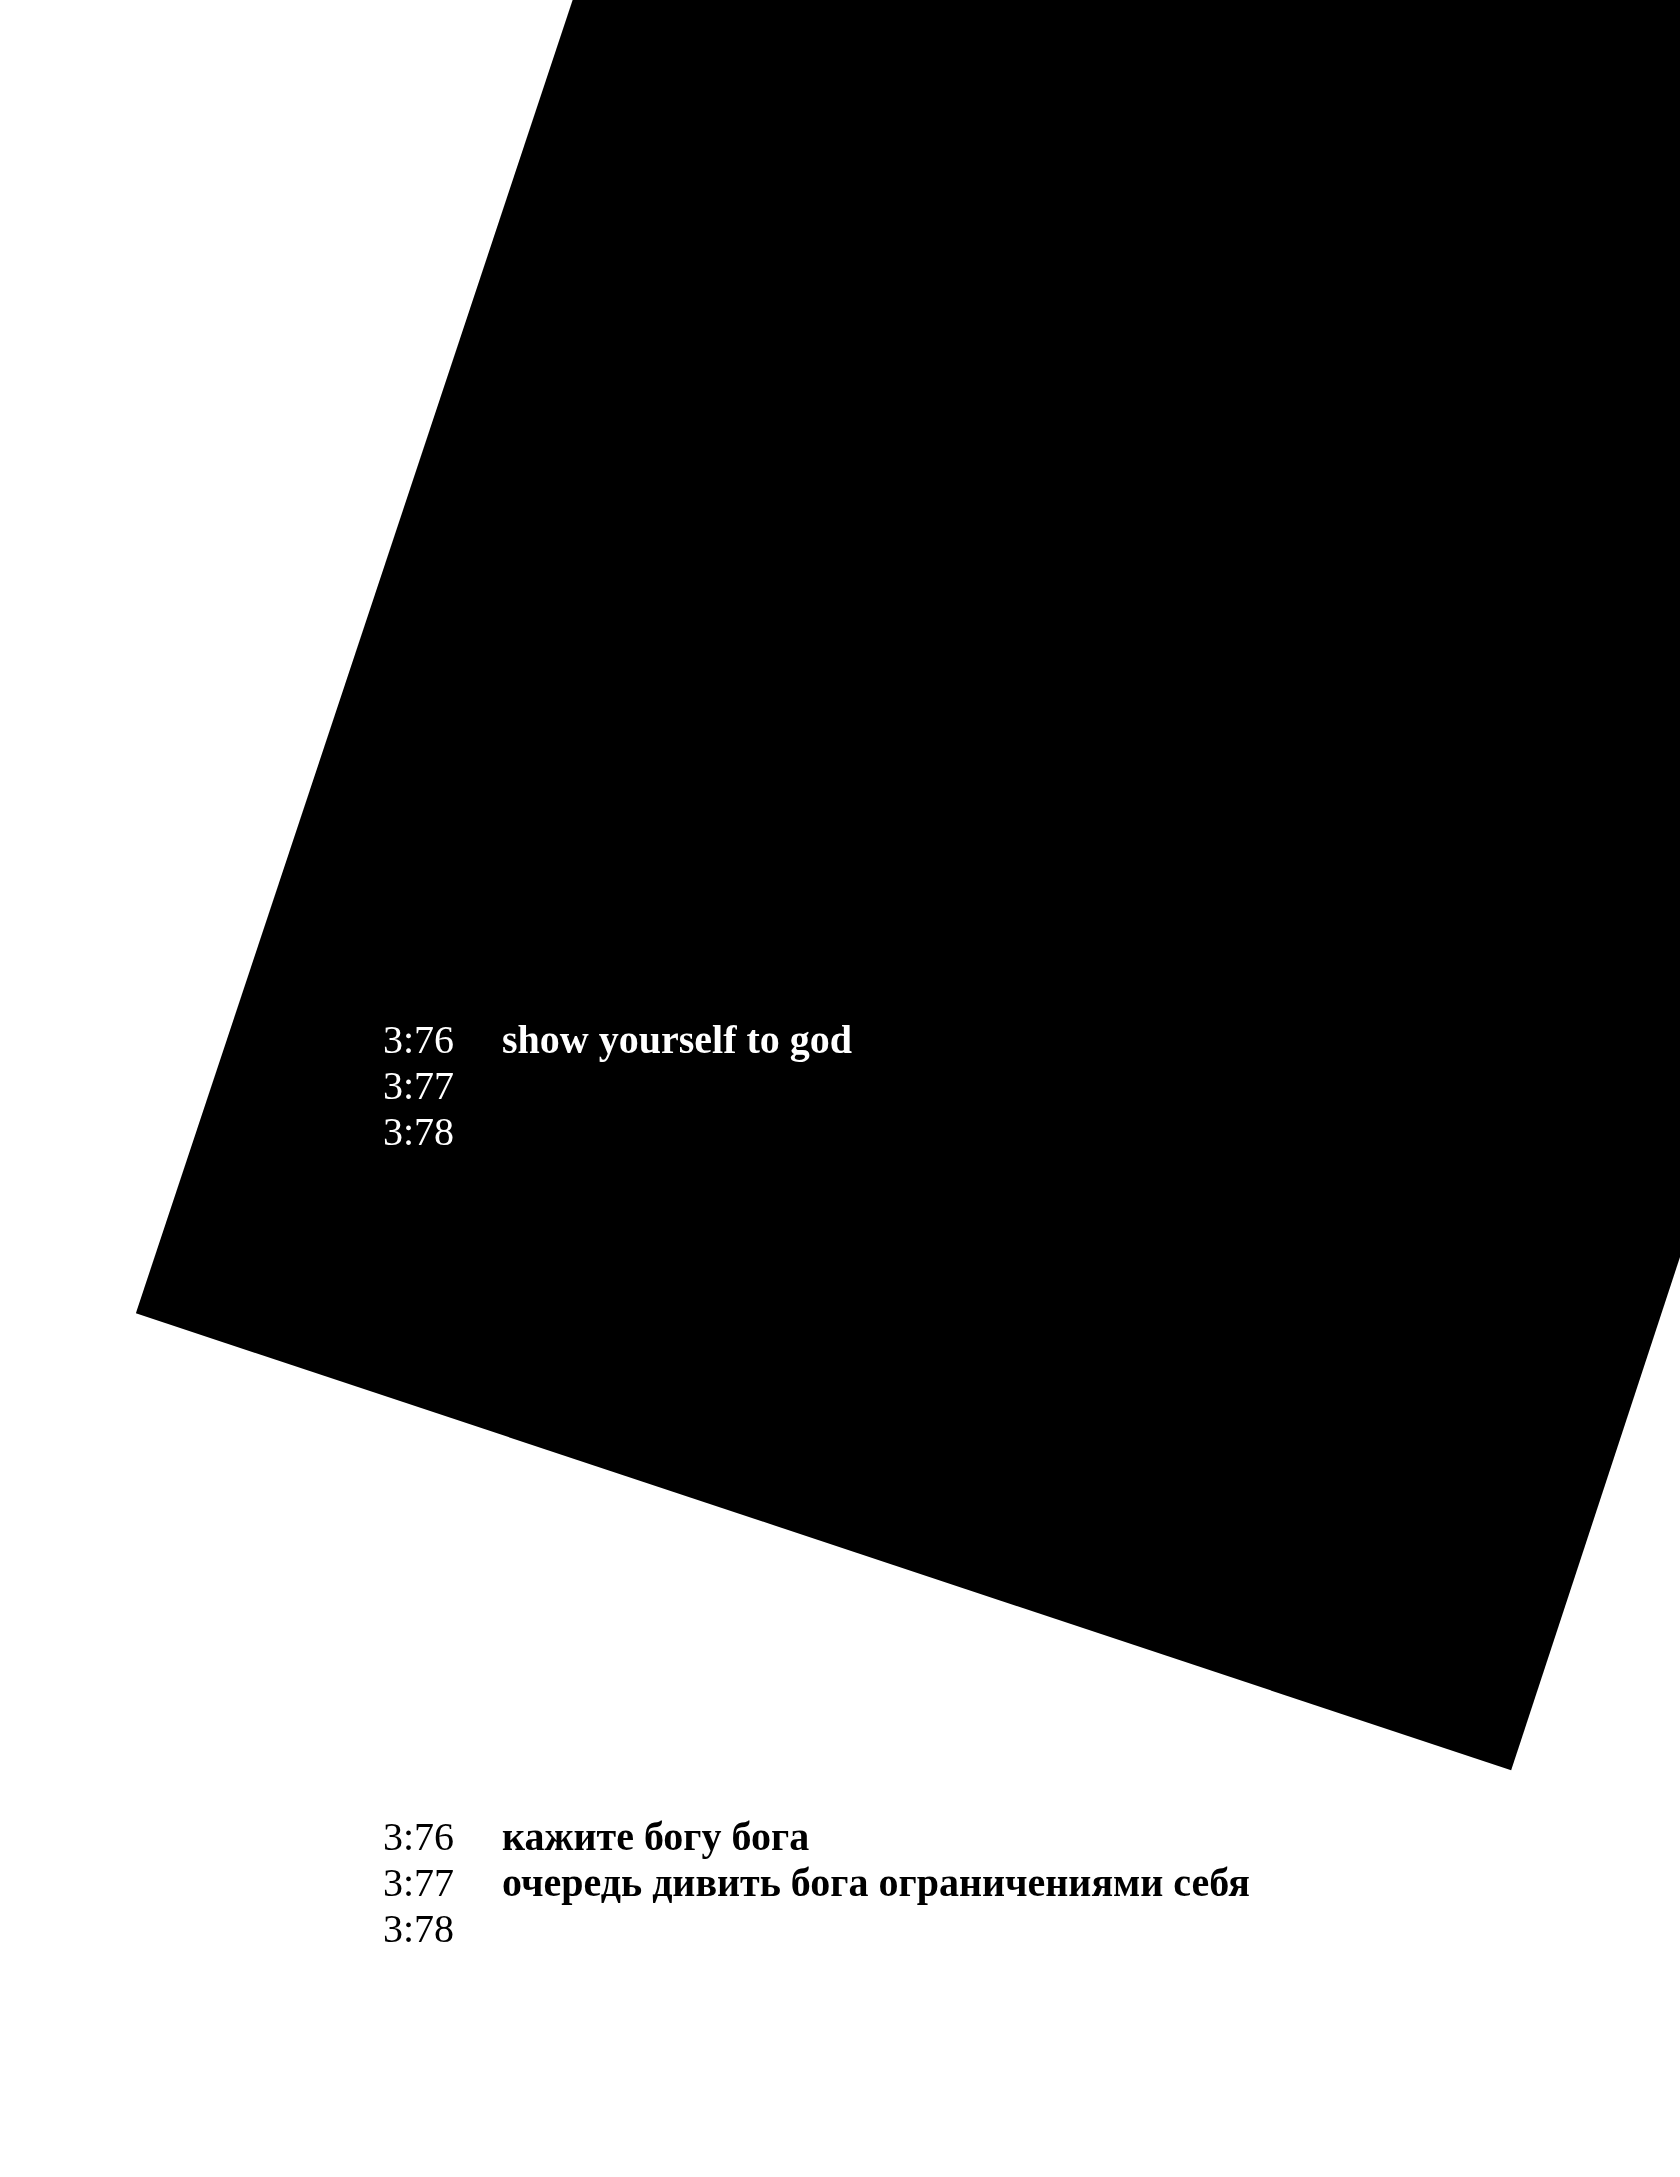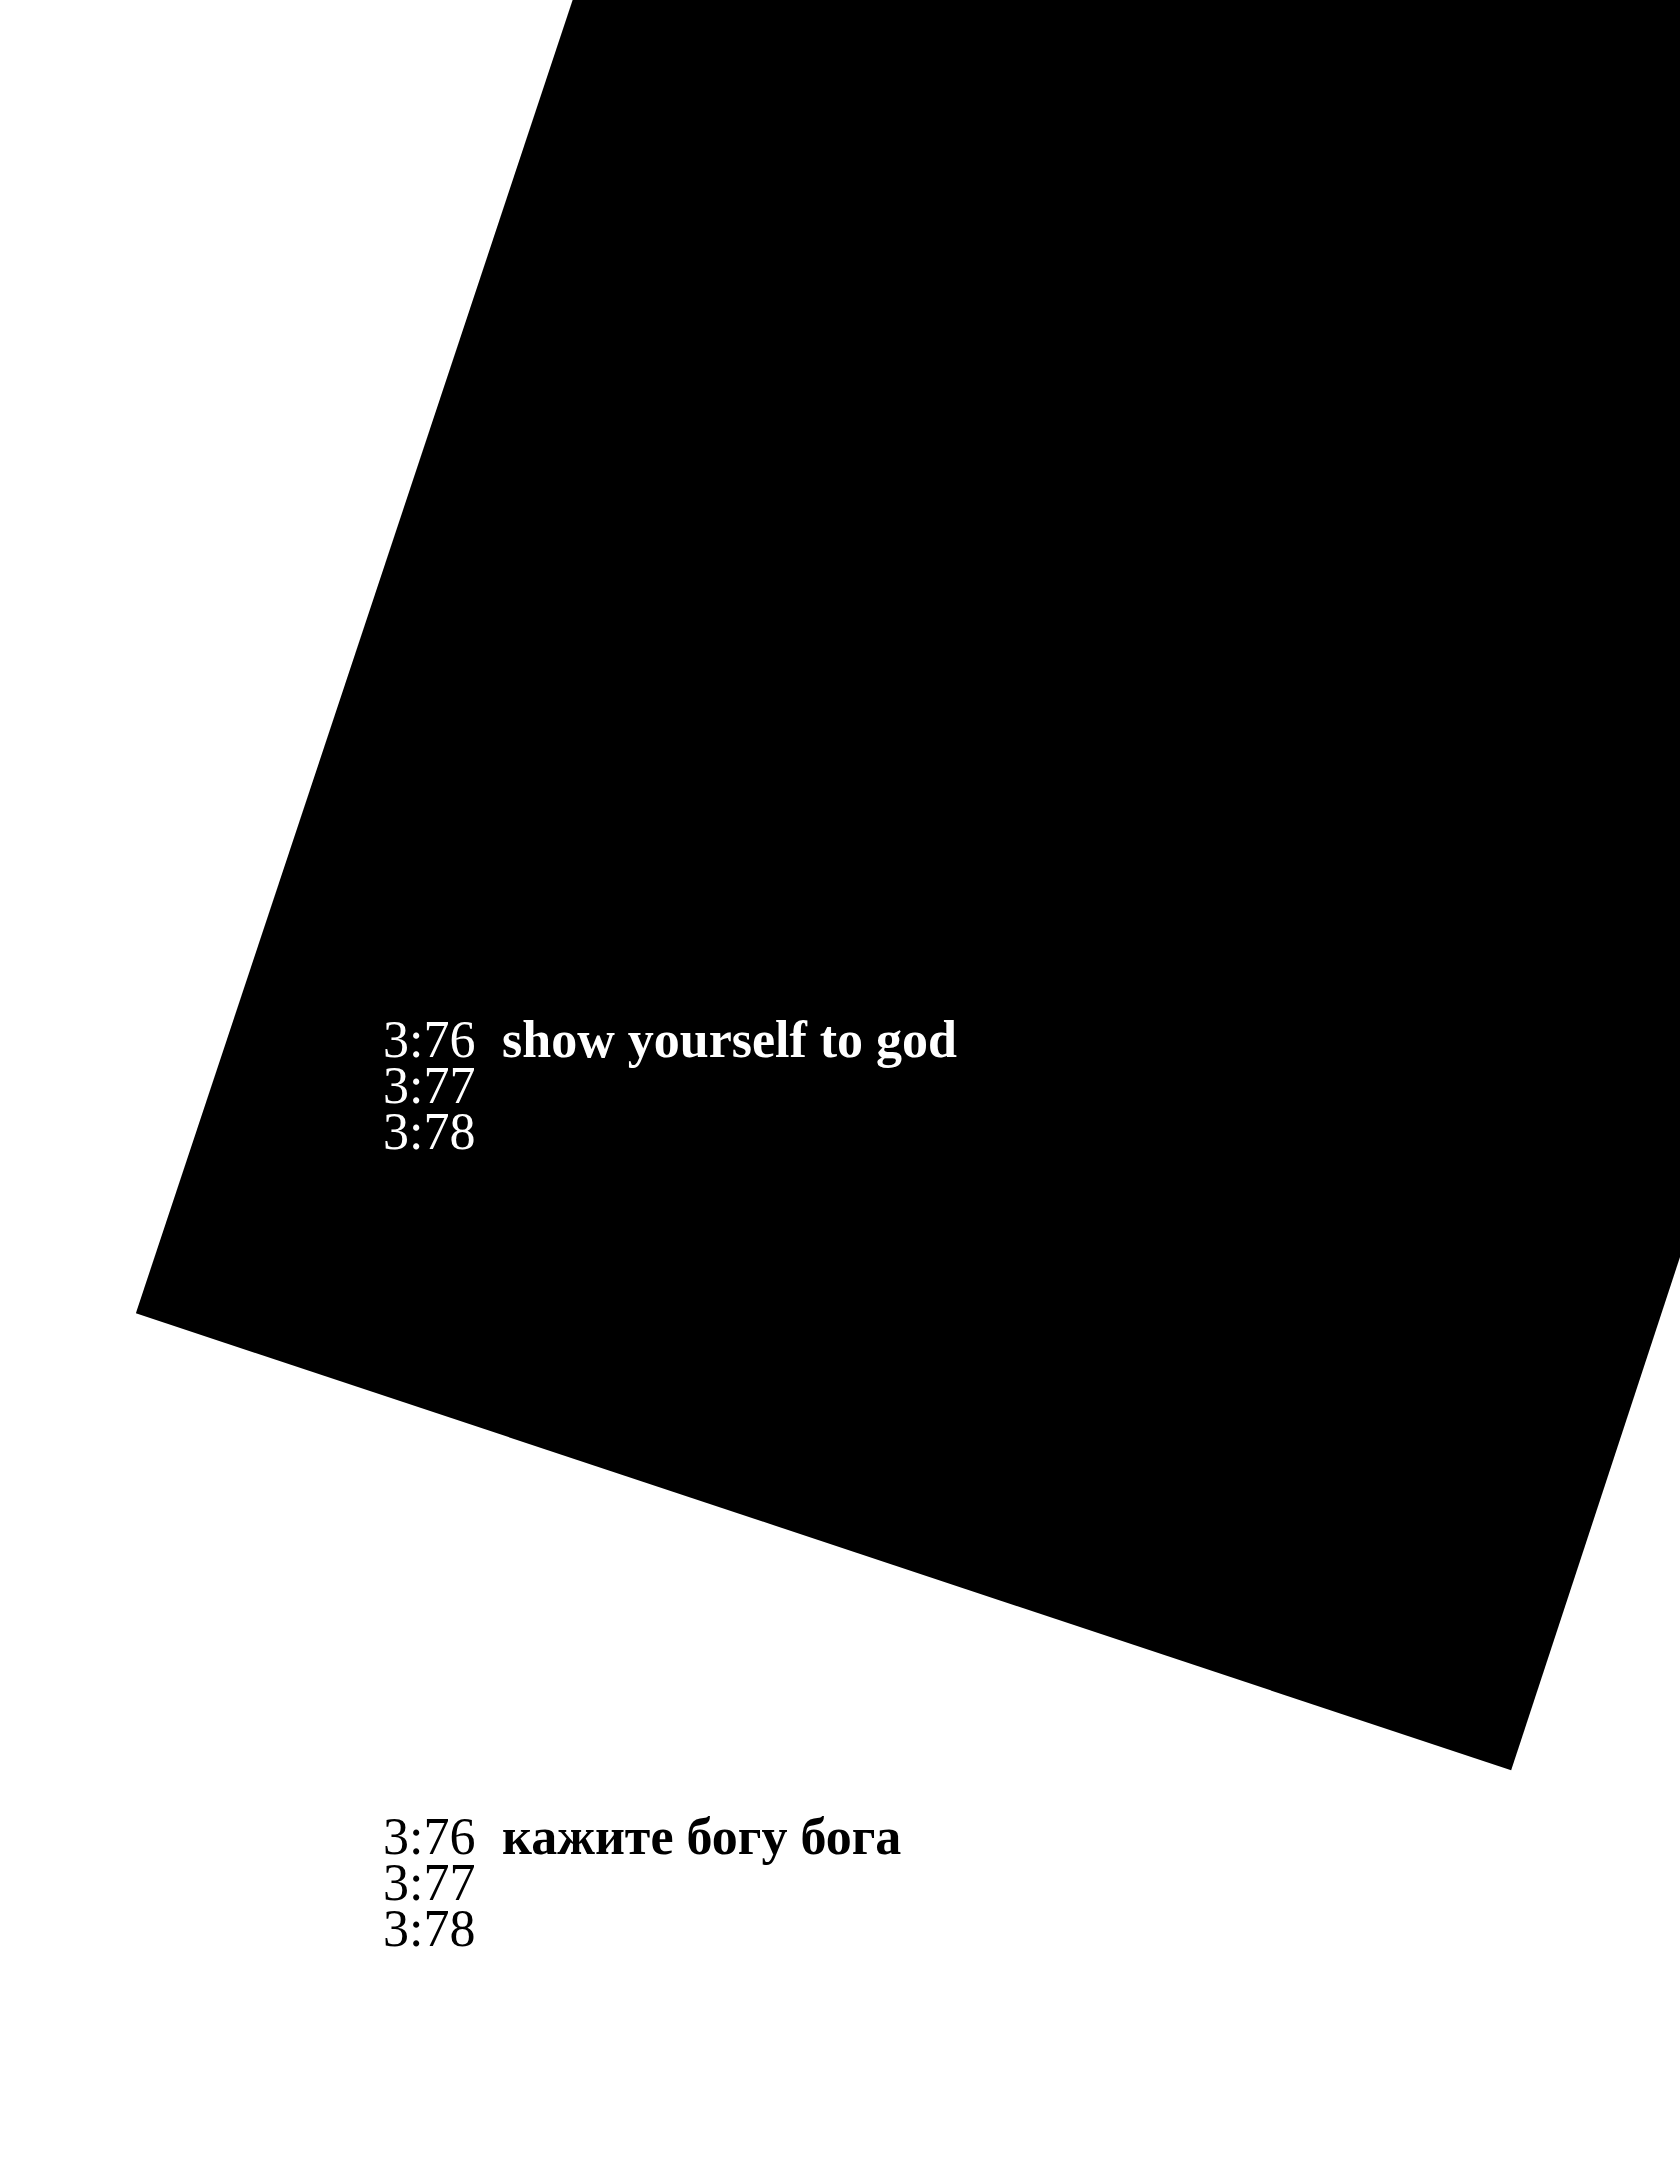--- a/index.html
+++ b/index.html
@@ -21,21 +21,21 @@
     width: 1681px;
     height: 2178px;
     display: block;
   }
   .shape-layer polygon {
     fill: #000000;
     stroke: none;
   }
   .verse-block {
     position: absolute;
-    font-size: 52px;
+    font-size: 40px;
     line-height: 46px;
     white-space: nowrap;
   }
   .verse-block.en {
     left: 383px;
     top: 1017px;
     color: #ffffff;
   }
   .verse-block.ru {
     left: 383px;
@@ -74,18 +74,19 @@
   </div>
 </div>
 
 <div class="verse-block ru">
   <div class="verse-line">
     <span class="verse-num">3:76</span>
     <span class="verse-text">кажите богу бога</span>
   </div>
   <div class="verse-line">
     <span class="verse-num">3:77</span>
+    <span class="verse-text">очередь дивить бога ограничениями себя</span>
   </div>
   <div class="verse-line">
     <span class="verse-num">3:78</span>
   </div>
 </div>
 
 
 </body></html>

